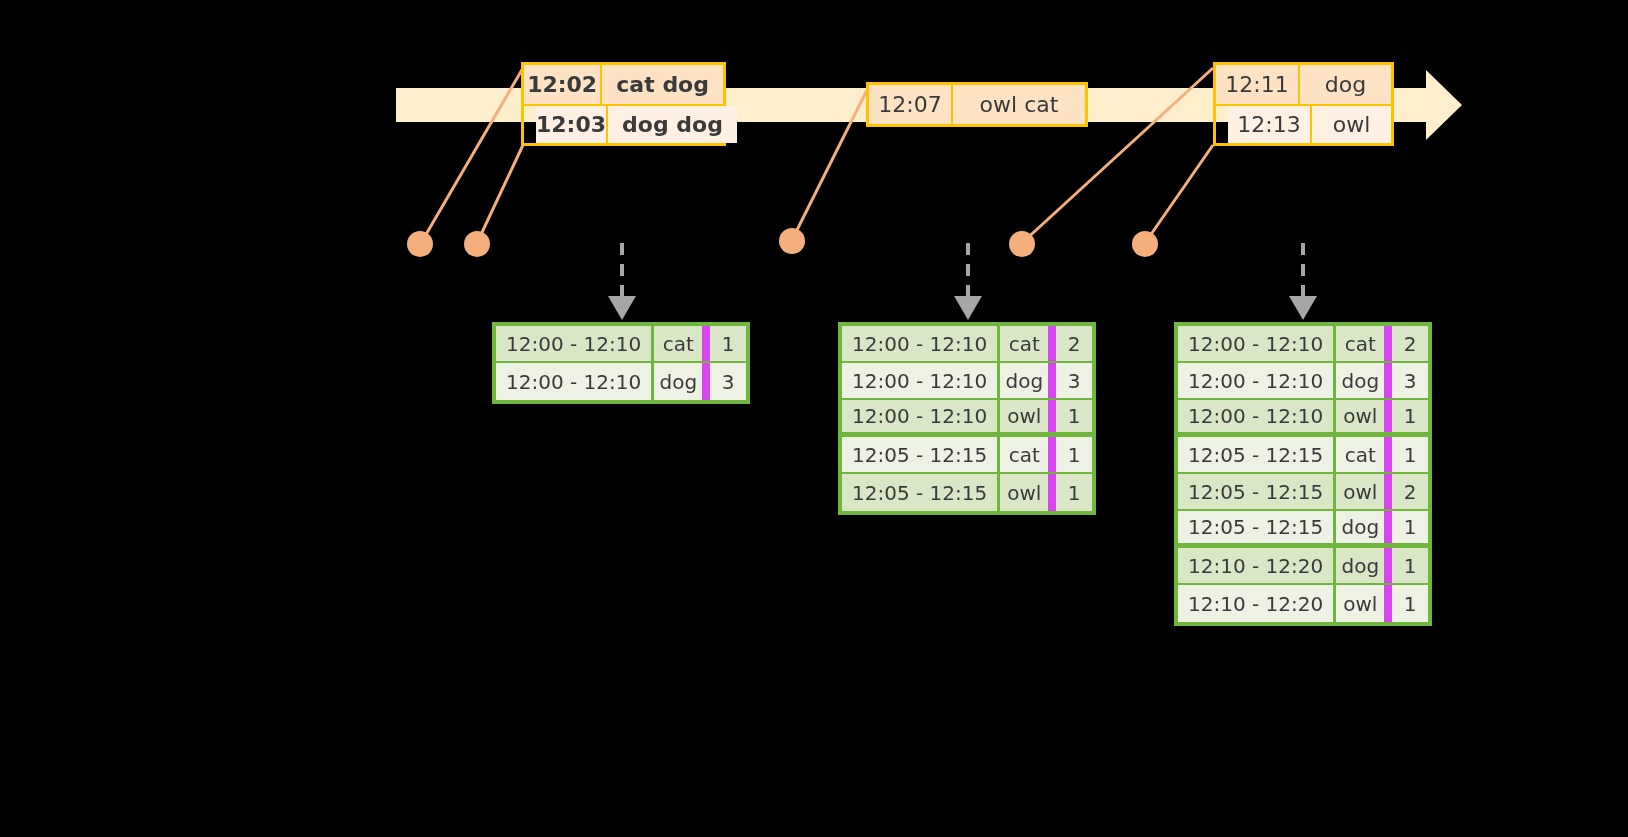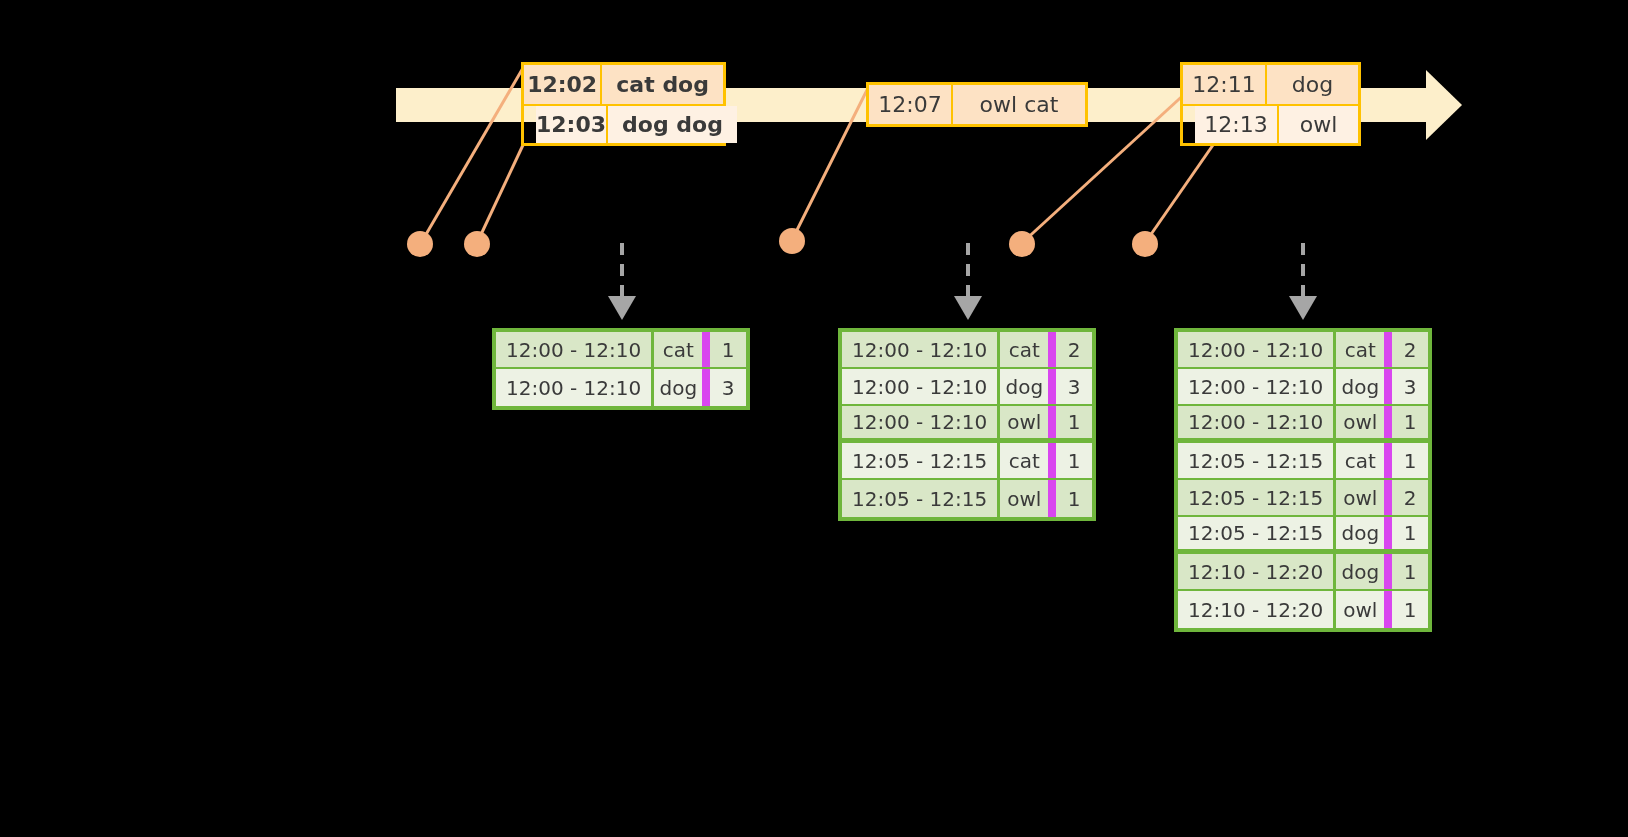--- a/index.html
+++ b/index.html
@@ -41,21 +41,20 @@
   .cell.time { width: 84px; border-right: 2px solid #FFC200; }
   .cell.body { flex: 1; padding: 0 14px; }
 
   
   .rtable {
     position: absolute;
     border: 4px solid #6FB63C;
     display: flex;
     flex-direction: column;
     z-index: 5;
-    margin-top: 6px;
   }
   .rrow {
     display: flex;
     height: 37px;
     border-bottom: 2px solid #6FB63C;
   }
   .rrow:last-child { border-bottom: none; }
   .rrow.groupend { border-bottom: 5px solid #6FB63C; }
   .rrow.shade .rcell { background: #D9E7C7; }
   .rrow.plain .rcell { background: #EDF2E4; }
@@ -119,21 +118,21 @@
     </div>
   </div>
 
   <div class="msgbox" style="left:866px; top:82px; width:222px;">
     <div class="msgrow shade">
       <div class="cell time">12:07</div>
       <div class="cell body">owl cat</div>
     </div>
   </div>
 
-  <div class="msgbox" style="left:1180px; top:62px; width:181px;">
+  <div class="msgbox" style="left:1213px; top:62px; width:181px;">
     <div class="msgrow shade">
       <div class="cell time">12:11</div>
       <div class="cell body">dog</div>
     </div>
     <div class="msgrow plain">
       <div class="cell time">12:13</div>
       <div class="cell body">owl</div>
     </div>
   </div>
 

